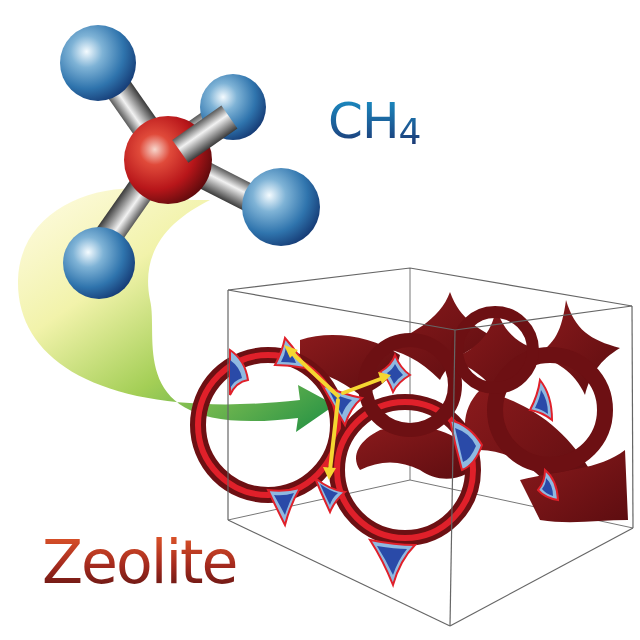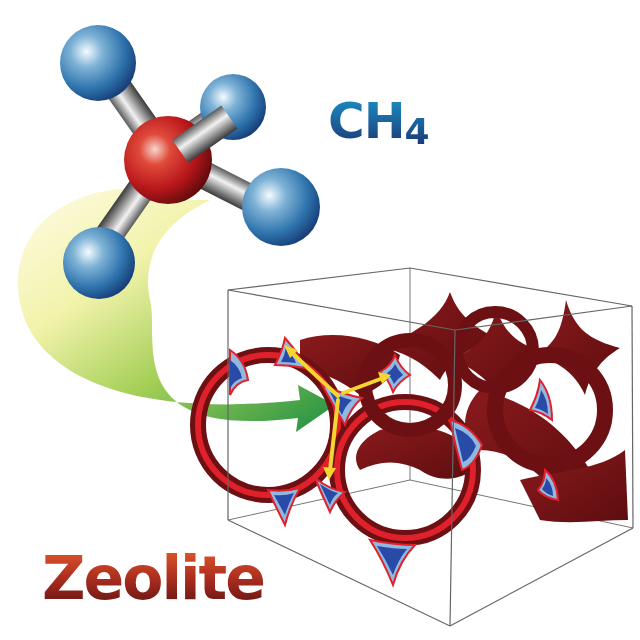--- a/index.html
+++ b/index.html
@@ -1,23 +1,23 @@
 <!DOCTYPE html>
 <html><head>
 <meta charset="utf-8">
 <style>
   html,body{margin:0;padding:0;background:#ffffff;}
   body{width:640px;height:640px;position:relative;overflow:hidden;font-family:"DejaVu Sans",sans-serif;}
   #art{position:absolute;left:0;top:0;width:640px;height:640px;}
-  .label{position:absolute;font-family:"DejaVu Sans",sans-serif;font-weight:bold;margin:0;line-height:1;}
+  .label{position:absolute;font-family:"DejaVu Sans",sans-serif;font-weight:normal;margin:0;line-height:1;}
   #ch4{left:328px;top:96px;font-size:50px;letter-spacing:-1px;
        background:linear-gradient(180deg,#1a8fc4 0%,#1c5d98 55%,#1b2f6b 100%);
        -webkit-background-clip:text;background-clip:text;color:transparent;}
   #ch4 sub{font-size:36px;vertical-align:-6px;}
-  #zeolite{left:42px;top:548px;font-size:60px;letter-spacing:-2px;
+  #zeolite{left:42px;top:532px;font-size:60px;letter-spacing:-2px;
        background:linear-gradient(180deg,#e2582a 0%,#a52a1e 55%,#5e1412 100%);
        -webkit-background-clip:text;background-clip:text;color:transparent;}
 </style>
 </head>
 <body>
 
 <svg id="art" viewBox="0 0 640 640" xmlns="http://www.w3.org/2000/svg">
   <defs>
     <radialGradient id="hGrad" cx="35%" cy="35%" r="70%">
       <stop offset="0%" stop-color="#f4fbff"></stop>

